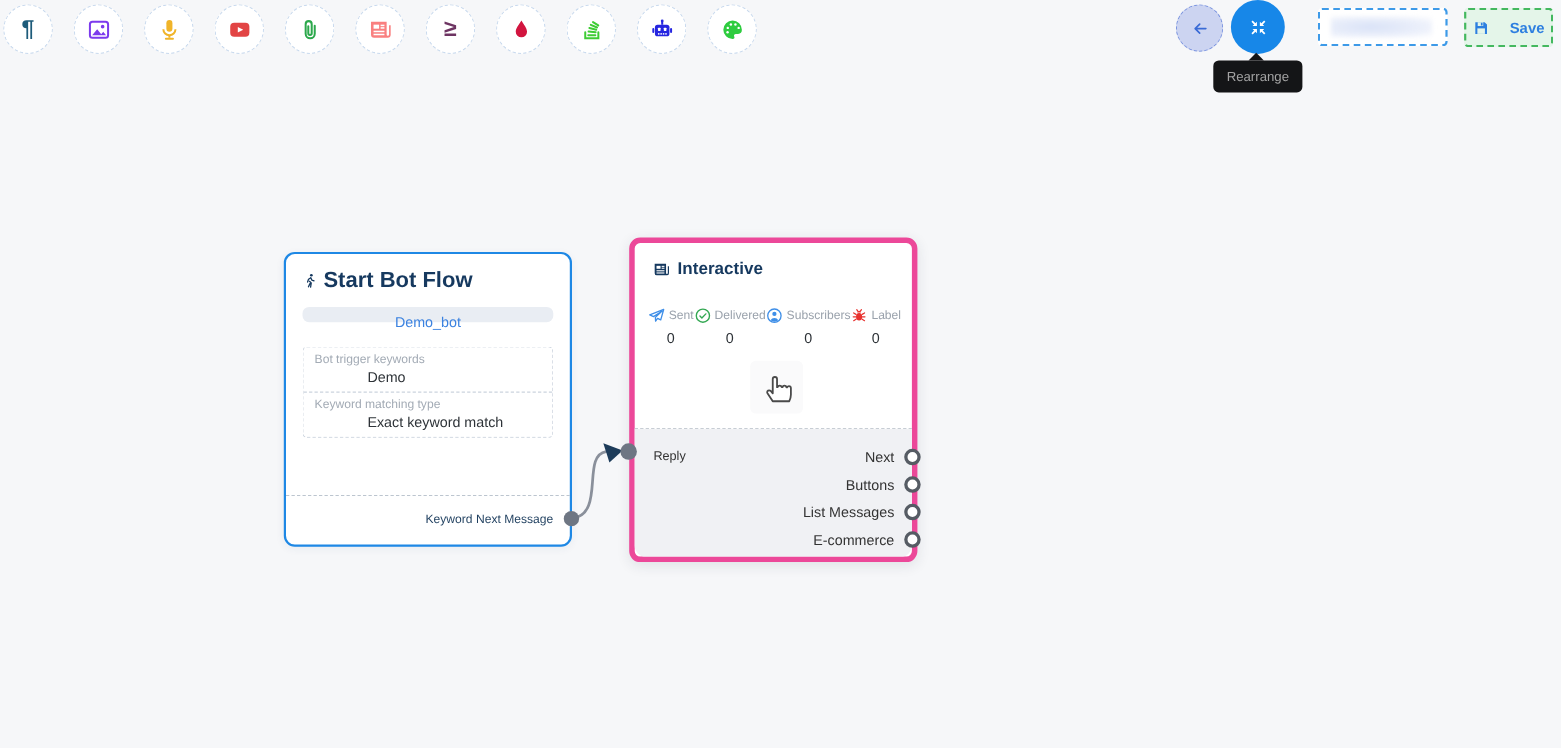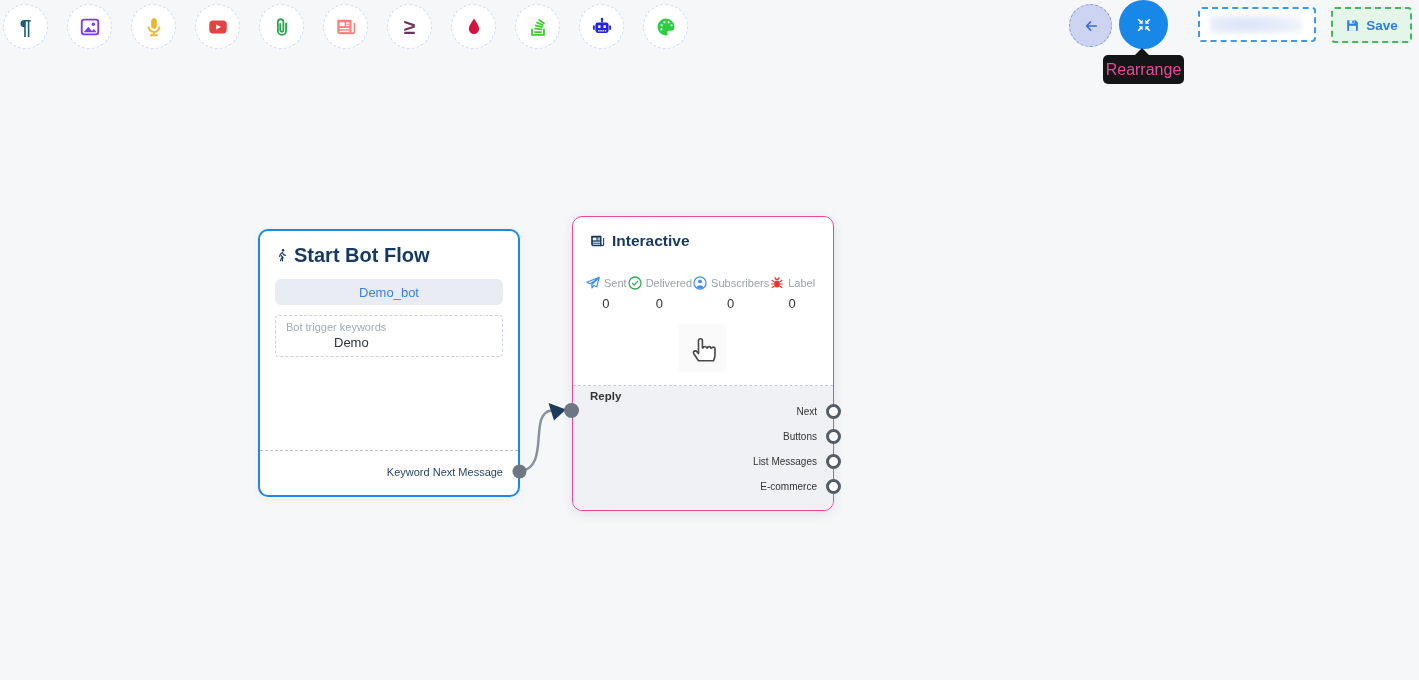--- a/index.html
+++ b/index.html
@@ -14,65 +14,65 @@
   .tool .glyph{font-size:21px;font-weight:bold;line-height:1;}
 
   
   .back-btn{position:absolute;left:1069px;top:4px;width:43px;height:43px;border-radius:50%;
             background:#ccd4f1;border:1.5px dashed #7d96e0;color:#3a6bd6;display:flex;
             align-items:center;justify-content:center;cursor:pointer;box-sizing:border-box;}
   .back-btn svg{width:18px;height:18px;}
   .rearrange-btn{position:absolute;left:1119px;top:0;width:49px;height:49px;border-radius:50%;
             background:#1787e8;border:none;display:flex;align-items:center;justify-content:center;cursor:pointer;}
   .rearrange-btn svg{width:20px;height:20px;}
-  .tooltip{position:absolute;left:1103px;top:55px;width:81px;height:29px;background:#141517;color:#ec4899;
-            font-size:16px;border-radius:5px;display:flex;align-items:center;justify-content:center;z-index:30;}
+  .tooltip{position:absolute;left:1103px;top:55px;width:81px;height:29px;background:#141517;color:#a3a3a3;
+            font-size:12px;border-radius:5px;display:flex;align-items:center;justify-content:center;z-index:30;}
   .tooltip::before{content:"";position:absolute;top:-7px;left:32px;border:7px solid transparent;
             border-bottom:7px solid #141517;border-top:none;}
   .redacted{position:absolute;left:1198px;top:7px;width:118px;height:35px;border:2px dashed #3d9ae8;
             border-radius:4px;background:#fff;overflow:hidden;box-sizing:border-box;cursor:pointer;}
   .redacted .blob{position:absolute;left:10px;right:12px;top:6px;bottom:6px;
             background:radial-gradient(ellipse at 40% 50%,#d9e2f7 0%,#edf1fb 65%,rgba(255,255,255,0) 100%);
             filter:blur(2px);}
   .save-btn{position:absolute;left:1331px;top:7px;width:81px;height:36px;background:#e4f5e9;
-            border:2px dashed #44b85f;border-radius:4px;display:flex;align-items:center;justify-content:center;
+            border:2px dashed #44b85f;border-radius:4px;display:flex;align-items:center;justify-content:space-between;
             gap:6px;color:#2d7fe0;font-size:13.5px;font-weight:bold;cursor:pointer;box-sizing:border-box;}
   .save-btn svg{width:15px;height:15px;}
 
   
   .start-node{position:absolute;left:258px;top:229px;width:262px;height:268px;background:#fff;
             border:2px solid #1e88e5;border-radius:10px;box-sizing:border-box;box-shadow:0 2px 8px rgba(30,60,120,.06);}
   .sn-header{position:absolute;top:13px;left:15px;display:flex;align-items:center;gap:5px;
             font-size:20px;font-weight:bold;color:#16395f;}
-  .pill{position:absolute;top:48px;left:15px;right:15px;height:26px;background:#e9edf3;border-radius:6px;
+  .pill{position:absolute;top:48px;left:15px;right:15px;height:14px;background:#e9edf3;border-radius:6px;
             color:#3b82e0;font-size:13px;line-height:27px;text-align:center;cursor:pointer;}
   .fields{position:absolute;top:84px;left:15px;right:15px;border:1px dashed #ccd4de;border-radius:4px;}
   .field{padding:5px 10px 6px;cursor:pointer;}
   .field + .field{border-top:1px dashed #ccd4de;}
   .field .lbl{font-size:11px;color:#a3abb5;}
   .field .val{font-size:13px;color:#2e3338;margin-top:2px;margin-left:48px;}
   .sn-divider{position:absolute;left:0;right:0;top:219px;border-top:1.5px dashed #bcc5cf;}
   .sn-footer{position:absolute;right:15px;top:235px;font-size:11px;color:#1f3f5f;}
 
   
   .inter-node{position:absolute;left:572px;top:216px;width:262px;height:295px;background:#fff;
-            border:1px solid #ec4899;border-radius:10px;box-sizing:border-box;
+            border:5px solid #ec4899;border-radius:10px;box-sizing:border-box;
             box-shadow:0 3px 12px rgba(40,50,70,.10);}
   .in-header{position:absolute;top:15px;left:16px;display:flex;align-items:center;gap:6px;
             font-size:15.5px;font-weight:bold;color:#16395f;}
   .stats{position:absolute;top:58px;left:12px;right:14px;display:flex;}
   .stat{display:flex;flex-direction:column;align-items:center;}
   .stat .top{display:flex;align-items:center;gap:3px;font-size:11px;color:#9aa2ac;white-space:nowrap;}
   .stat svg{width:16px;height:16px;}
   .stat .num{margin-top:5px;font-size:13px;color:#2e3338;}
   .in-divider{position:absolute;left:0;right:0;top:168px;border-top:1.5px dashed #c7cdd4;}
   .in-footer{position:absolute;top:169px;left:0;right:0;bottom:0;background:#f0f1f4;border-radius:0 0 10px 10px;}
-  .reply-label{position:absolute;left:17px;top:4px;font-size:11.5px;color:#333;font-weight:bold;}
+  .reply-label{position:absolute;left:17px;top:19px;font-size:11.5px;color:#333;}
   .out-row{position:absolute;right:0;height:15px;line-height:15px;}
-  .out-row .plabel{position:absolute;right:16px;font-size:10px;color:#333;white-space:nowrap;}
+  .out-row .plabel{position:absolute;right:16px;font-size:13px;color:#333;white-space:nowrap;}
   .port-circle{position:absolute;right:-7.5px;top:0;width:9px;height:9px;border:3px solid #565c64;
             background:#fff;border-radius:50%;cursor:pointer;}
   .cursor-wrap{position:absolute;left:105px;top:107px;width:48px;height:48px;background:#fafafb;border-radius:5px;}
   .cursor-wrap svg{position:absolute;left:7px;top:5px;}
 
   .overlay{position:absolute;left:0;top:0;pointer-events:none;z-index:20;}
 </style>
 </head>
 <body>
 
@@ -200,20 +200,24 @@
           <circle cx="13.8" cy="3" r="2.1" fill="currentColor"></circle>
           <path d="M13 6.8 l-3.6 2.5 -1.5 4.3 M13 6.8 l1.5 3.7 3.5 1.2 M10.9 12.4 l2.7 2.7 -1 6.3 M11.6 16 l-2.3 5" fill="none" stroke="currentColor" stroke-width="2" stroke-linecap="round" stroke-linejoin="round"></path>
         </svg>
       <span>Start Bot Flow</span>
     </div>
     <div class="pill">Demo_bot</div>
     <div class="fields">
       <div class="field">
         <div class="lbl">Bot trigger keywords</div>
         <div class="val">Demo</div>
+      </div>
+      <div class="field">
+        <div class="lbl">Keyword matching type</div>
+        <div class="val">Exact keyword match</div>
       </div>
     </div>
     <div class="sn-divider"></div>
     <div class="sn-footer">Keyword Next Message</div>
   </div>
 
   <div class="inter-node">
     <div class="in-header">
       <svg viewBox="0 0 24 24" width="17" height="16">
           <path fill="currentColor" d="M2.5 4 H18 V16.8 a1.2 1.2 0 0 0 2.4 0 V7.5 H22 V17 a3 3 0 0 1 -3 3 H5.5 A3 3 0 0 1 2.5 17z"></path>

